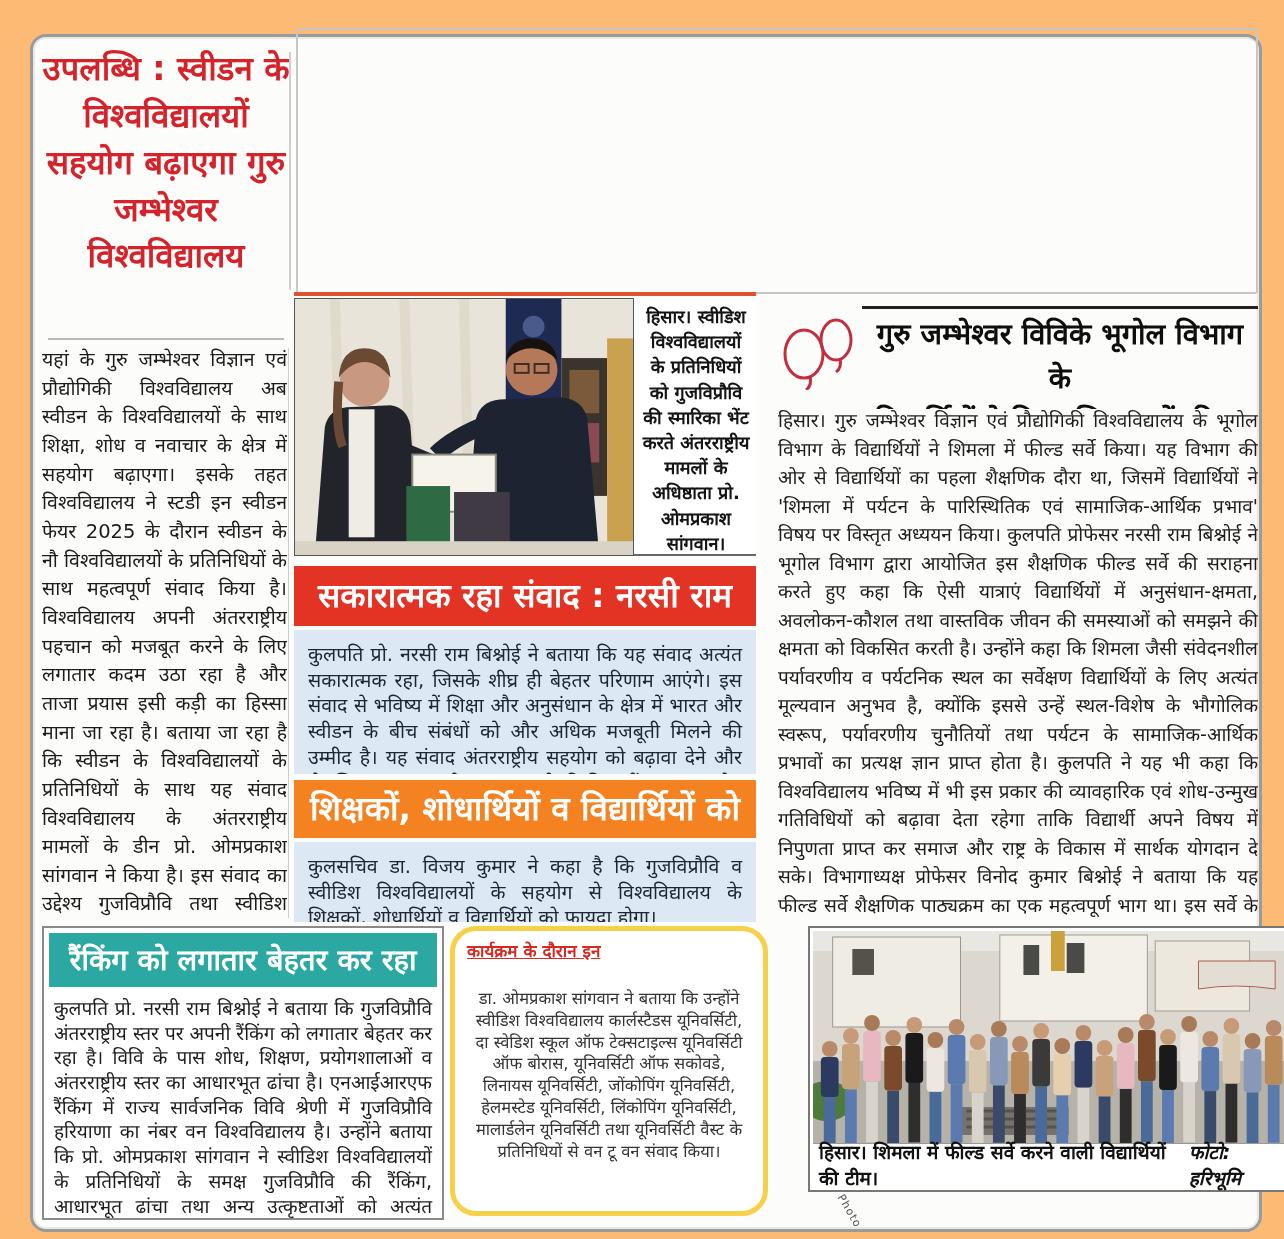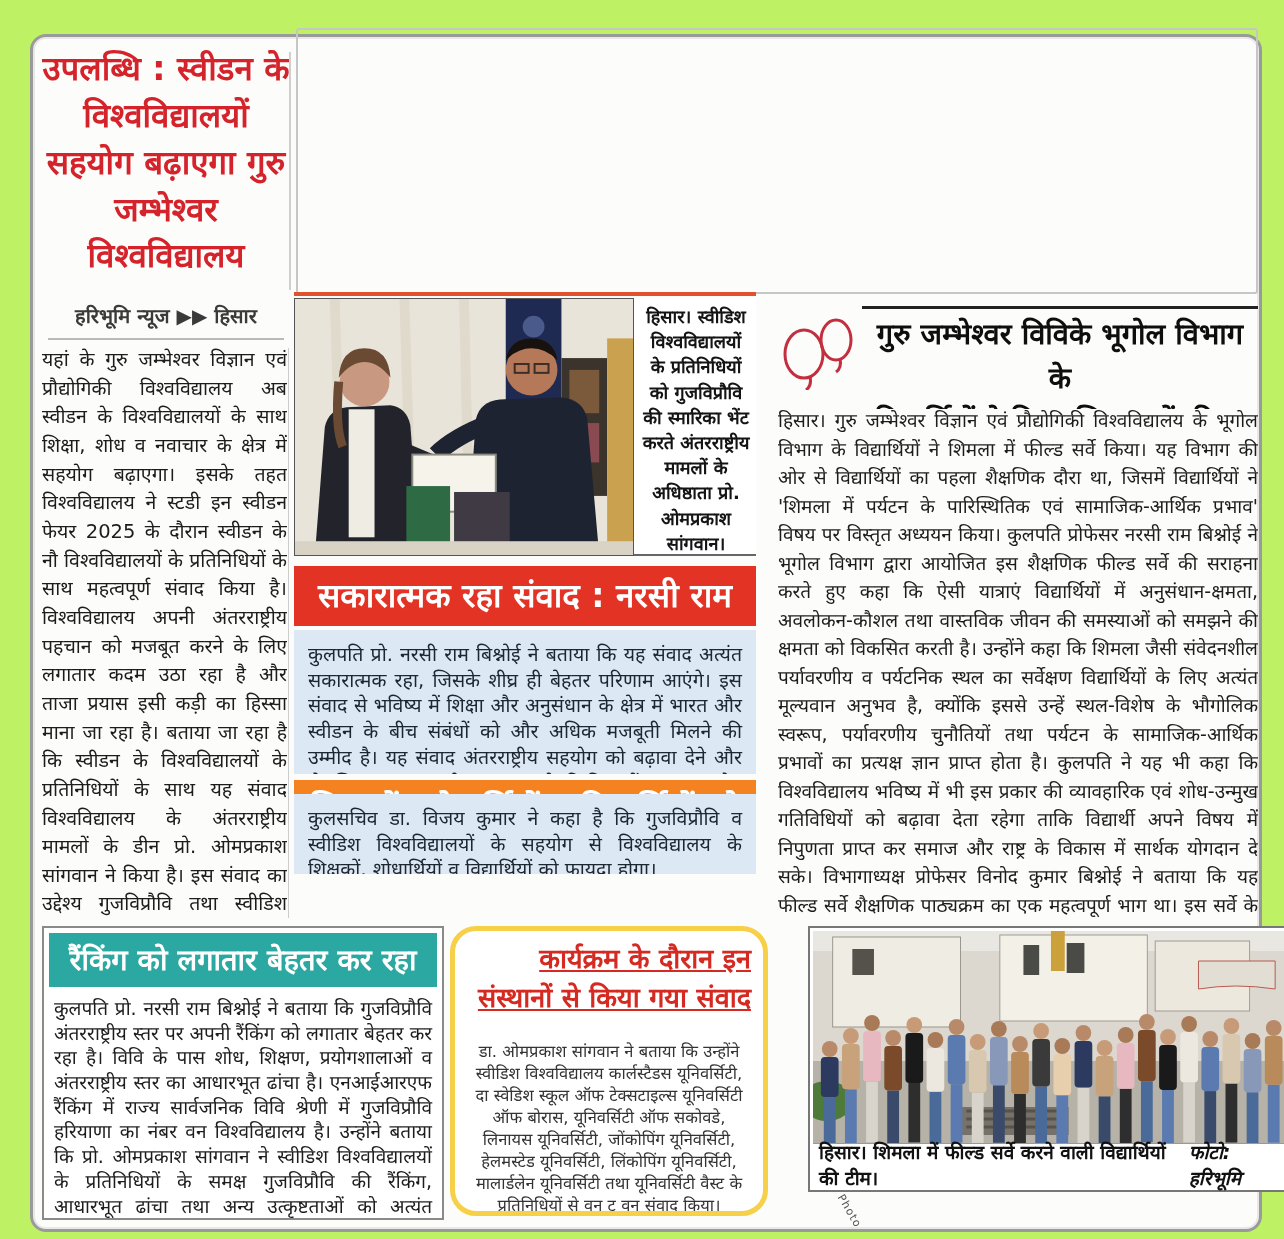--- a/index.html
+++ b/index.html
@@ -1,60 +1,59 @@
 <!DOCTYPE html>
 <html><head>
 <meta charset="utf-8">
 <style>
   html,body{margin:0;padding:0;}
   body{font-family:"DejaVu Sans",sans-serif;}
-  .page{position:relative;width:1284px;height:1239px;background:#bef264;overflow:hidden;}
+  .page{position:relative;width:1284px;height:1239px;background:#fdba74;overflow:hidden;}
   .paper{position:absolute;left:30px;top:34px;width:1226px;height:1192px;background:#fcfcfa;border:3px solid #9a9a9a;border-radius:16px;box-shadow:inset 0 0 0 2px #e8e8e8;}
   .abs{position:absolute;}
   .kicker{left:42px;top:46px;width:248px;height:256px;color:#d5232b;font-size:33px;font-weight:800;line-height:1.42;text-align:center;}
   .byline{left:42px;top:302px;width:248px;height:34px;color:#3a3a3a;font-size:20px;font-weight:700;text-align:center;}
   .byline-rule{left:48px;top:338px;width:236px;height:2px;background:#b9b9b9;}
   .vline-kicker{left:289px;top:52px;width:2px;height:238px;background:#cfcfcf;}
   .vline-col1{left:288px;top:348px;width:1px;height:570px;background:#cccccc;}
   .headline-box{left:296px;top:28px;width:958px;height:262px;border:2px solid #c6c6c6;border-radius:3px;text-align:center;color:#101010;font-weight:800;font-size:78px;line-height:1.5;overflow:hidden;}
   .left-article{left:42px;top:346px;width:245px;height:572px;font-size:19.5px;line-height:1.47;text-align:justify;color:#1c1c1c;overflow:hidden;}
   .photo-toprule{left:294px;top:292px;width:462px;height:4px;background:#e0512e;}
   .photo1-wrap{left:294px;top:298px;width:462px;height:258px;display:flex;background:#fff;justify-content:flex-end;}
   .photo1-frame{width:338px;height:256px;border:1px solid #555;flex:0 0 auto;}
   .photo1-caption{flex:1;padding:6px 6px 2px 8px;font-size:18px;font-weight:600;line-height:1.4;text-align:center;color:#141414;border-bottom:2px solid #666;overflow:hidden;}
   .band{color:#fff;font-weight:800;font-size:33px;text-align:center;overflow:hidden;}
   .band-red{left:294px;top:566px;width:462px;height:60px;background:#e23325;line-height:60px;}
   .band-orange{left:294px;top:780px;width:462px;height:58px;background:#f58220;line-height:58px;}
   .panel-blue{background:#dce8f3;color:#1d2734;font-size:19.5px;line-height:1.32;text-align:justify;padding:12px 14px;overflow:hidden;}
   .panel1{left:294px;top:630px;width:434px;height:120px;}
-  .panel2{left:294px;top:794px;width:434px;height:56px;}
+  .panel2{left:294px;top:842px;width:434px;height:56px;}
   .quote-icon{left:776px;top:306px;width:84px;height:84px;}
   .right-title{left:862px;top:306px;width:396px;height:96px;border-top:3px solid #222;text-align:center;font-size:29px;font-weight:800;line-height:1.5;color:#0e0e0e;padding-top:4px;overflow:hidden;}
   .right-body{left:778px;top:406px;width:480px;height:514px;font-size:19px;line-height:1.5;text-align:justify;color:#1c1c1c;overflow:hidden;}
   .dateline{font-weight:400;}
   .box-rank{left:42px;top:926px;width:398px;height:290px;border:2px solid #8a8a8a;background:#fff;overflow:hidden;}
   .band-teal{display:block;margin:5px;height:54px;background:#2ba8a1;color:#fff;font-weight:800;font-size:29px;line-height:54px;text-align:center;overflow:hidden;}
   .box-rank-body{padding:4px 10px;font-size:19px;line-height:1.3;text-align:justify;color:#1c1c1c;}
   .box-yellow{left:450px;top:926px;width:318px;height:290px;border:5px solid #f7d04a;border-radius:26px;background:#fff;padding:8px 12px;box-sizing:border-box;overflow:hidden;}
-  .box-yellow-title{color:#d42a22;font-size:27px;font-weight:800;line-height:1.45;text-align:right;text-decoration:underline;}
+  .box-yellow-title{color:#d42a22;font-size:17px;font-weight:800;line-height:1.45;text-align:left;text-decoration:underline;}
   .box-yellow-body{margin-top:24px;font-size:16.5px;line-height:1.33;text-align:center;color:#333;}
   .photo2-box{left:808px;top:926px;width:482px;height:266px;border:2px solid #777;background:#fff;padding:3px;box-sizing:border-box;}
   .photo2-frame{width:472px;height:212px;display:block;}
   .photo2-captionbar{height:42px;display:flex;align-items:center;justify-content:space-between;padding:0 6px;border-top:1px solid #999;font-size:19px;font-weight:700;color:#111;}
   .photo2-credit{font-style:italic;font-weight:800;}
   .watermark{left:846px;top:1192px;font-size:11px;color:#555;transform:rotate(60deg);transform-origin:left top;letter-spacing:1px;}
 </style>
 </head>
 <body>
 
 <div class="page">
   <div class="paper"></div>
 
   <div class="abs kicker">उपलब्धि : स्वीडन के विश्वविद्यालयों सहयोग बढ़ाएगा गुरु जम्भेश्वर विश्वविद्यालय</div>
-  <div class="abs byline">हरिभूमि न्यूज ▶▶ हिसार</div>
   <div class="abs byline-rule"></div>
   <div class="abs vline-kicker"></div>
   <div class="abs vline-col1"></div>
 
   <div class="abs headline-box">
   </div>
 
   <div class="abs left-article">यहां के गुरु जम्भेश्वर विज्ञान एवं प्रौद्योगिकी विश्वविद्यालय अब स्वीडन के विश्वविद्यालयों के साथ शिक्षा, शोध व नवाचार के क्षेत्र में सहयोग बढ़ाएगा। इसके तहत विश्वविद्यालय ने स्टडी इन स्वीडन फेयर 2025 के दौरान स्वीडन के नौ विश्वविद्यालयों के प्रतिनिधियों के साथ महत्वपूर्ण संवाद किया है। विश्वविद्यालय अपनी अंतरराष्ट्रीय पहचान को मजबूत करने के लिए लगातार कदम उठा रहा है और ताजा प्रयास इसी कड़ी का हिस्सा माना जा रहा है। बताया जा रहा है कि स्वीडन के विश्वविद्यालयों के प्रतिनिधियों के साथ यह संवाद विश्वविद्यालय के अंतरराष्ट्रीय मामलों के डीन प्रो. ओमप्रकाश सांगवान ने किया है। इस संवाद का उद्देश्य गुजविप्रौवि तथा स्वीडिश विश्वविद्यालयों के बीच शैक्षणिक व अनुसंधान सहयोग के अवसरों का पता लगाना था।</div>
 
   <div class="abs photo-toprule"></div>
@@ -107,21 +106,20 @@
   <div class="abs right-body"><span class="dateline">हिसार।</span><span> गुरु जम्भेश्वर विज्ञान एवं प्रौद्योगिकी विश्वविद्यालय के भूगोल विभाग के विद्यार्थियों ने शिमला में फील्ड सर्वे किया। यह विभाग की ओर से विद्यार्थियों का पहला शैक्षणिक दौरा था, जिसमें विद्यार्थियों ने 'शिमला में पर्यटन के पारिस्थितिक एवं सामाजिक-आर्थिक प्रभाव' विषय पर विस्तृत अध्ययन किया। कुलपति प्रोफेसर नरसी राम बिश्नोई ने भूगोल विभाग द्वारा आयोजित इस शैक्षणिक फील्ड सर्वे की सराहना करते हुए कहा कि ऐसी यात्राएं विद्यार्थियों में अनुसंधान-क्षमता, अवलोकन-कौशल तथा वास्तविक जीवन की समस्याओं को समझने की क्षमता को विकसित करती है। उन्होंने कहा कि शिमला जैसी संवेदनशील पर्यावरणीय व पर्यटनिक स्थल का सर्वेक्षण विद्यार्थियों के लिए अत्यंत मूल्यवान अनुभव है, क्योंकि इससे उन्हें स्थल-विशेष के भौगोलिक स्वरूप, पर्यावरणीय चुनौतियों तथा पर्यटन के सामाजिक-आर्थिक प्रभावों का प्रत्यक्ष ज्ञान प्राप्त होता है। कुलपति ने यह भी कहा कि विश्वविद्यालय भविष्य में भी इस प्रकार की व्यावहारिक एवं शोध-उन्मुख गतिविधियों को बढ़ावा देता रहेगा ताकि विद्यार्थी अपने विषय में निपुणता प्राप्त कर समाज और राष्ट्र के विकास में सार्थक योगदान दे सके। विभागाध्यक्ष प्रोफेसर विनोद कुमार बिश्नोई ने बताया कि यह फील्ड सर्वे शैक्षणिक पाठ्यक्रम का एक महत्वपूर्ण भाग था। इस सर्वे के माध्यम से विद्यार्थियों को न केवल डेटा संग्रहण की व्यावहारिक तकनीकों का अनुभव प्राप्त हुआ, बल्कि विभिन्न स्थलों का प्रत्यक्ष अवलोकन कर उन्होंने भौगोलिक स्थानों, स्वरूपों और पर्यावरणीय स्थितियों को भी गहराई से समझा। प्रोफेसर राम सिंह बेनीवाल ने बताया कि इस सर्वे के दौरान विद्यार्थियों ने सरकारी अधिकारियों, सड़क विक्रेताओं, पर्यटकों, टैक्सी चालकों, दुकानदारों और होटल मालिकों से पर्यटन से जुड़ी विभिन्न सामाजिक-आर्थिक जानकारियां व आंकड़े एकत्रित किए।</span></div>
 
   <div class="abs box-rank">
     <span class="band-teal">रैंकिंग को लगातार बेहतर कर रहा विवि</span>
     <div class="box-rank-body">कुलपति प्रो. नरसी राम बिश्नोई ने बताया कि गुजविप्रौवि अंतरराष्ट्रीय स्तर पर अपनी रैंकिंग को लगातार बेहतर कर रहा है। विवि के पास शोध, शिक्षण, प्रयोगशालाओं व अंतरराष्ट्रीय स्तर का आधारभूत ढांचा है। एनआईआरएफ रैंकिंग में राज्य सार्वजनिक विवि श्रेणी में गुजविप्रौवि हरियाणा का नंबर वन विश्वविद्यालय है। उन्होंने बताया कि प्रो. ओमप्रकाश सांगवान ने स्वीडिश विश्वविद्यालयों के प्रतिनिधियों के समक्ष गुजविप्रौवि की रैंकिंग, आधारभूत ढांचा तथा अन्य उत्कृष्टताओं को अत्यंत प्रभावशाली ढंग से प्रस्तुत किया है।</div>
   </div>
 
   <div class="abs box-yellow">
     <div class="box-yellow-title">
       <div>कार्यक्रम के दौरान इन</div>
-      <div>संस्थानों से किया गया संवाद</div>
     </div>
     <div class="box-yellow-body">डा. ओमप्रकाश सांगवान ने बताया कि उन्होंने स्वीडिश विश्वविद्यालय कार्लस्टैडस यूनिवर्सिटी, दा स्वेडिश स्कूल ऑफ टेक्सटाइल्स यूनिवर्सिटी ऑफ बोरास, यूनिवर्सिटी ऑफ सकोवडे, लिनायस यूनिवर्सिटी, जोंकोपिंग यूनिवर्सिटी, हेलमस्टेड यूनिवर्सिटी, लिंकोपिंग यूनिवर्सिटी, मालार्डलेन यूनिवर्सिटी तथा यूनिवर्सिटी वैस्ट के प्रतिनिधियों से वन टू वन संवाद किया।</div>
   </div>
 
   <div class="abs photo2-box">
     <svg class="photo2-frame" viewBox="0 0 480 212" preserveAspectRatio="none">
       <rect x="0" y="0" width="480" height="212" fill="#dcd8d0"></rect>
       <rect x="0" y="0" width="480" height="20" fill="#e9e7e1"></rect>
       <rect x="20" y="6" width="130" height="90" fill="#efece4" stroke="#9a968e"></rect>
       <rect x="40" y="18" width="22" height="26" fill="#55524c"></rect>

